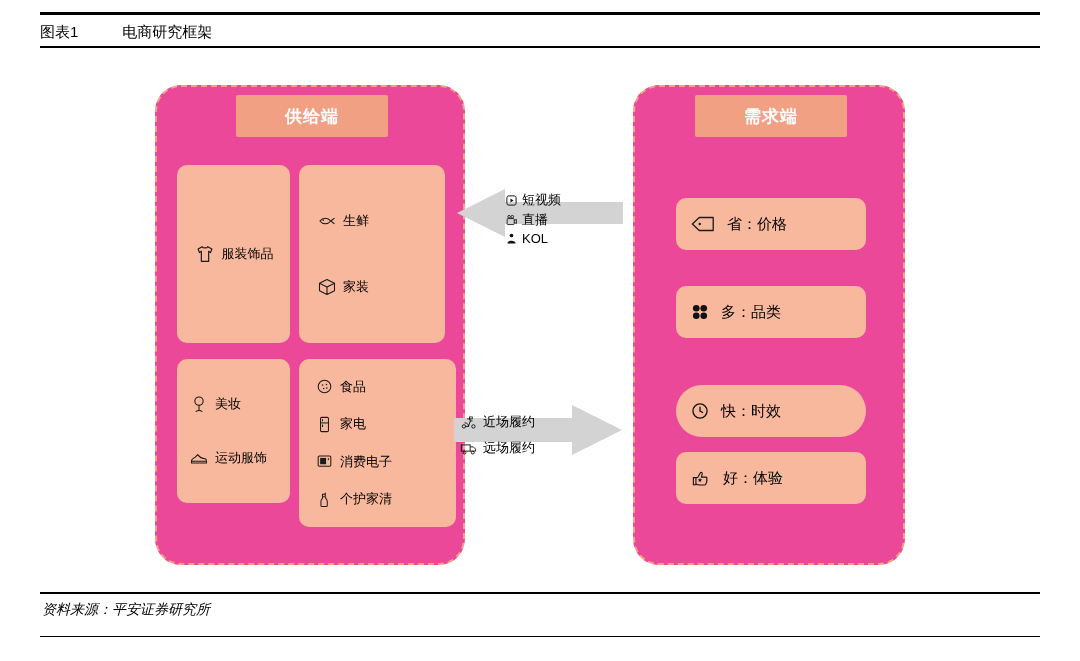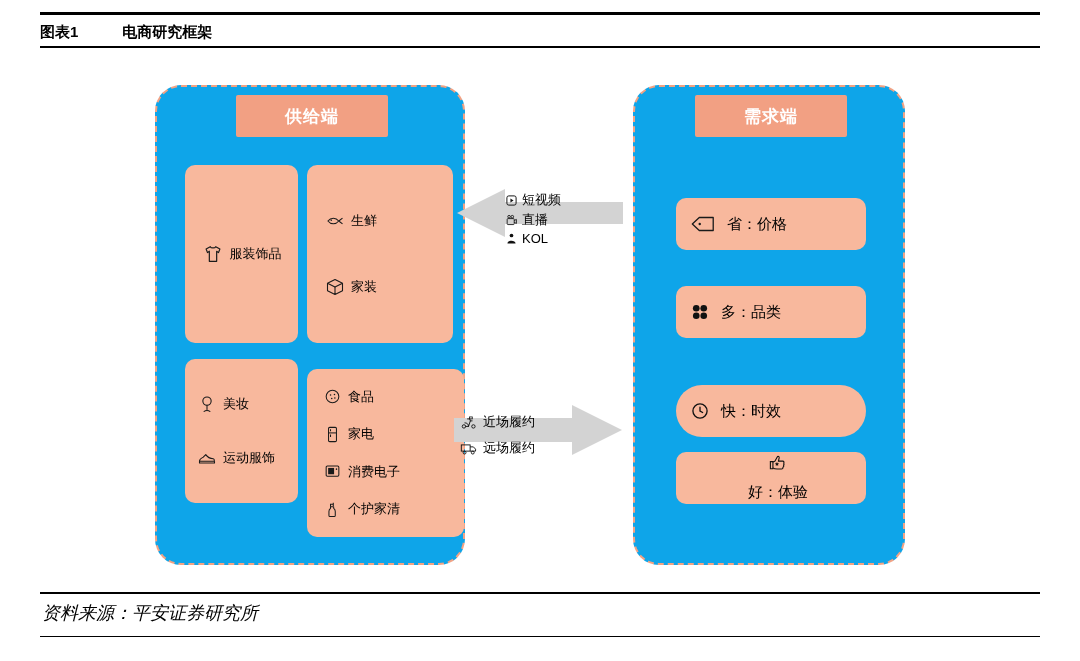--- a/index.html
+++ b/index.html
@@ -7,67 +7,67 @@
   .page {
     position:relative; width:1080px; height:661px; background:#fff;
     font-family:"Liberation Sans","DejaVu Sans",sans-serif; color:#000; overflow:hidden;
   }
   .rule { position:absolute; left:40px; width:1000px; background:#000; }
   .rule.top    { top:12px; height:3px; }
   .rule.mid    { top:46px; height:2px; }
   .rule.foot1  { top:592px; height:2px; }
   .rule.foot2  { top:636px; height:1px; }
 
-  .figure-title { position:absolute; left:40px; top:23px; font-size:15px; font-weight:bold; }
+  .figure-title { position:absolute; left:40px; top:23px; font-size:15px; font-weight:normal; }
   .figure-title .fig-label { margin-right:44px; }
 
-  .dashed-panel { position:absolute; border:2px dashed #F2A284; border-radius:26px; background:#0ea5e9;text-align:center; }
+  .dashed-panel { position:absolute; border:2px dashed #F2A284; border-radius:26px; background:#ec4899;text-align:center; }
   .supply-panel { left:155px; top:85px; width:310px; height:480px; }
   .demand-panel { left:633px; top:85px; width:272px; height:480px; }
 
   .panel-header {
     position:absolute; top:8px; height:42px; background:#F2A083; color:#fff;
     font-weight:bold; font-size:17px; display:flex; align-items:center; justify-content:center;
     border-radius:2px; letter-spacing:1px;
   }
   .supply-panel .panel-header { left:79px; width:152px; }
   .demand-panel .panel-header { left:60px; width:152px; }
 
   .sbox {
     position:absolute; background:#F8B89D; border-radius:10px;
-    display:flex; flex-direction:column; justify-content:space-evenly;margin-left:8px;
+    display:flex; flex-direction:column; justify-content:space-evenly;
   }
   .sbox-a { left:20px;  top:78px;  width:113px; height:178px; align-items:center; }
   .sbox-b { left:142px; top:78px;  width:146px; height:178px; padding-left:18px; }
   .sbox-c { left:20px;  top:272px; width:113px; height:144px; padding-left:12px; }
-  .sbox-d { left:142px; top:282px; width:157px; height:168px; padding-left:16px; }
+  .sbox-d { left:142px; top:272px; width:157px; height:168px; padding-left:16px; }
 
   .item { display:flex; align-items:center; gap:6px; font-size:13px; white-space:nowrap; }
   .ico  { display:inline-flex; align-items:center; justify-content:center; }
 
   .dbox {
     position:absolute; left:41px; width:190px; height:52px; background:#F8B89D;
     border-radius:10px; display:flex; align-items:center; gap:11px; padding-left:14px;
     font-size:15px; white-space:nowrap;
   }
-  .dbox-1 { top:111px; } .dbox-2 { top:199px; } .dbox-3 { top:298px;border-radius:26px; } .dbox-4 { top:365px;flex-direction:column; }
+  .dbox-1 { top:111px; } .dbox-2 { top:199px; } .dbox-3 { top:298px;border-radius:26px; } .dbox-4 { top:365px; }
 
   .arrow { position:absolute; }
   .arrow-left  { left:455px; top:183px; }
   .arrow-right { left:452px; top:398px; }
 
   .flow-labels { position:absolute; display:flex; flex-direction:column; }
   .flow-content { left:505px; top:191px; gap:2px; }
   .flow-content .flow-item { font-size:13px; gap:4px; }
   .flow-fulfillment { left:460px; top:413px; gap:8px; }
   .flow-fulfillment .flow-item { font-size:13px; gap:6px; }
   .flow-item { display:flex; align-items:center; white-space:nowrap; }
 
   .source {
-    position:absolute; left:42px; top:601px; font-size:18px; font-style:italic;
+    position:absolute; left:42px; top:601px; font-size:14px; font-style:italic;
     font-family:"Liberation Serif","DejaVu Serif",serif;
   }
 </style>
 </head>
 <body>
 
 <div class="page">
 
   <div class="rule top"></div>
   <div class="figure-title">

